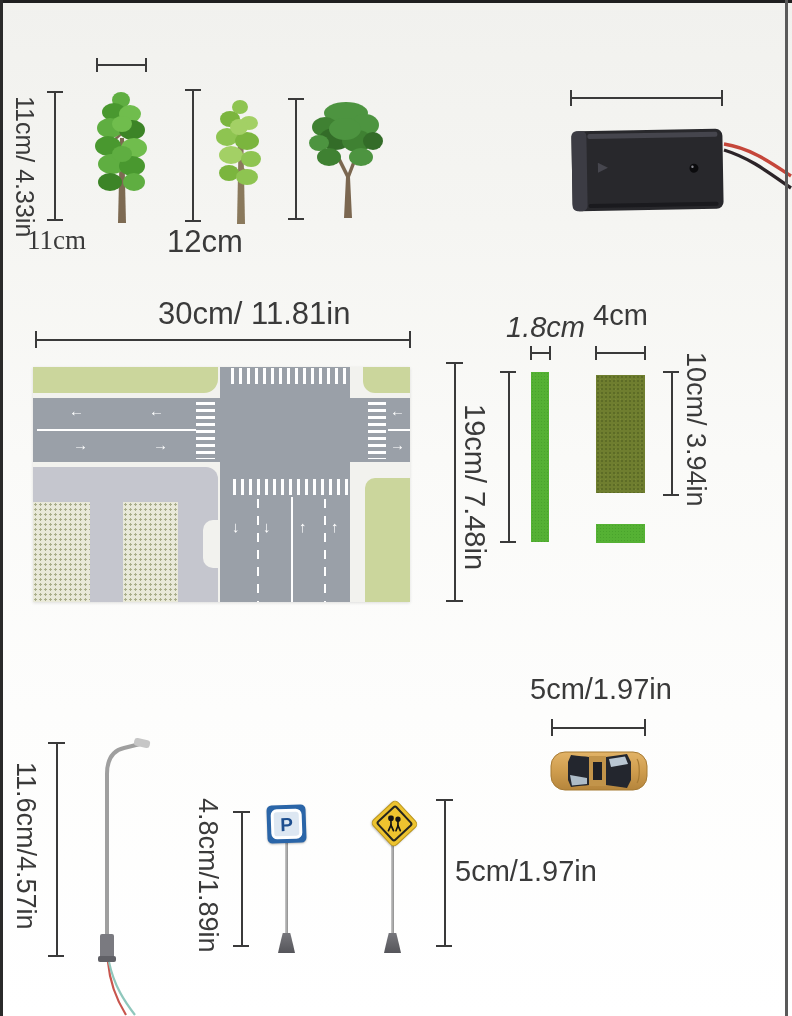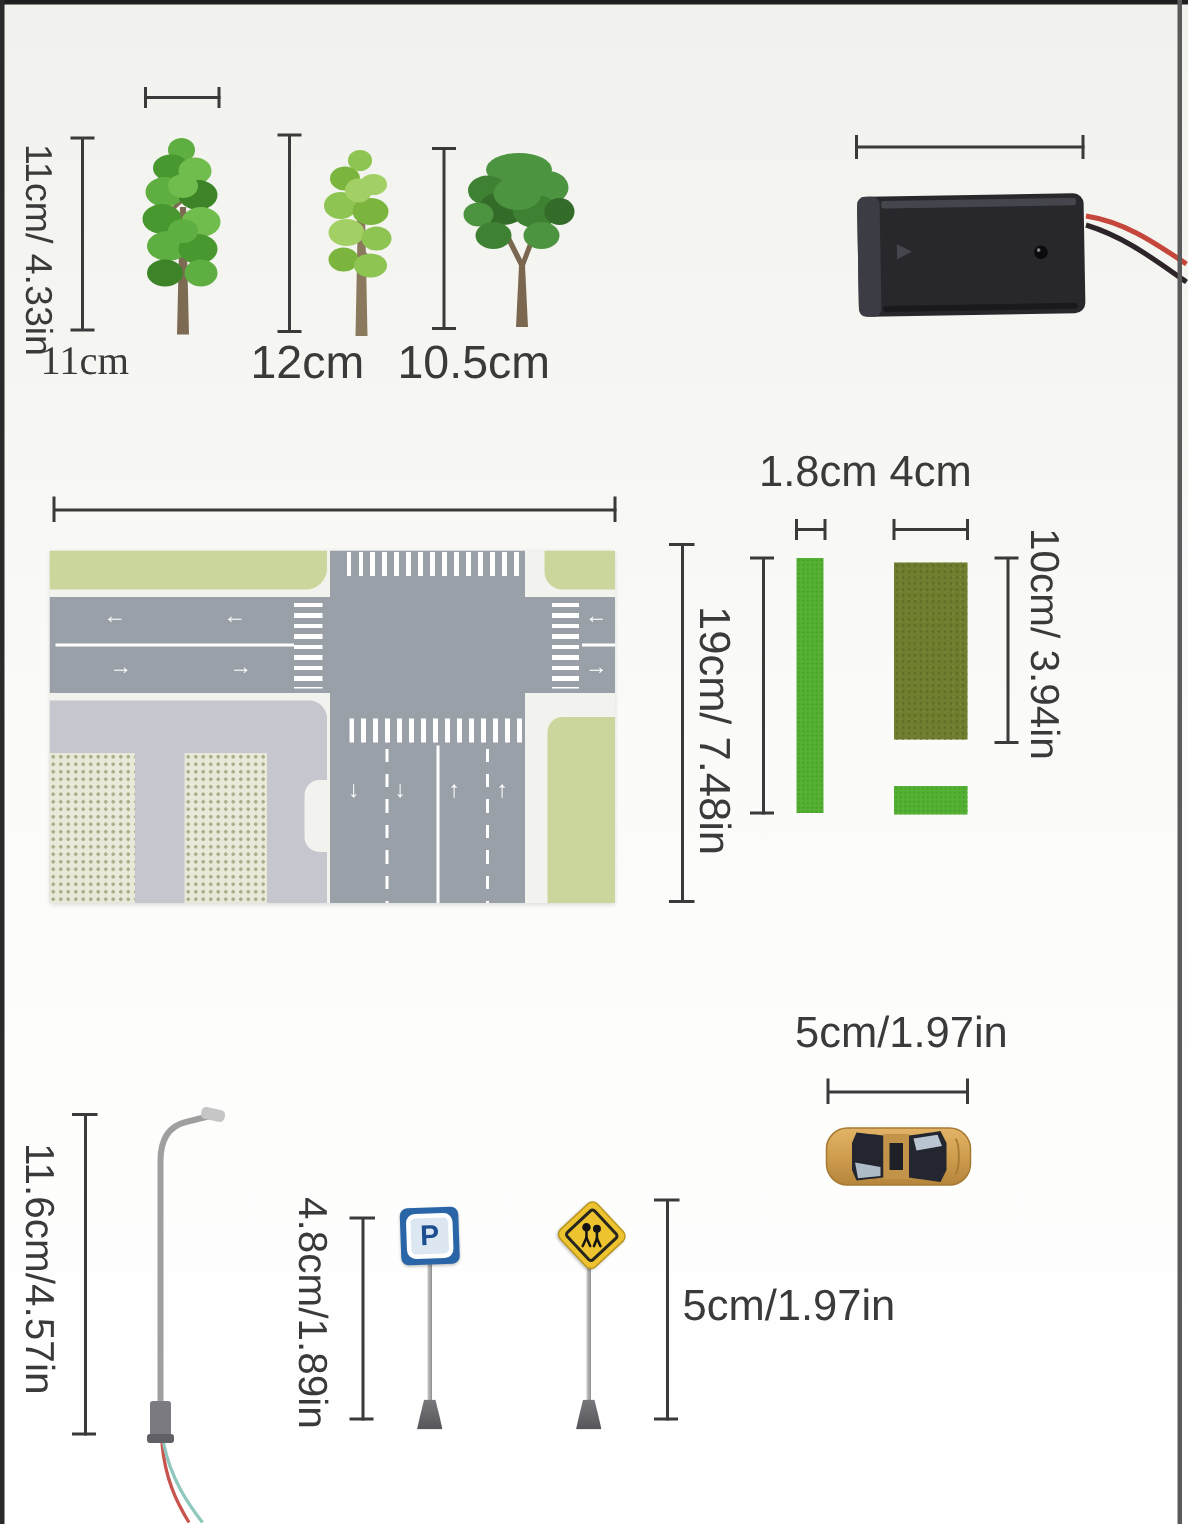--- a/index.html
+++ b/index.html
@@ -109,40 +109,40 @@
       <ellipse cx="52" cy="44" rx="15" ry="11" fill="#3f8132"></ellipse>
     <ellipse cx="14" cy="46" rx="10" ry="8" fill="#4d9440"></ellipse>
       <ellipse cx="68" cy="44" rx="10" ry="9" fill="#336c28"></ellipse>
     <ellipse cx="24" cy="60" rx="12" ry="9" fill="#3f8132"></ellipse>
       <ellipse cx="56" cy="60" rx="12" ry="9" fill="#4d9440"></ellipse>
     <ellipse cx="40" cy="32" rx="16" ry="11" fill="#4d9440"></ellipse>
   </svg>
 
   <div class="lbl" style="left:27px;top:226px;font-size:27px;font-family:Liberation Serif, serif;">11cm</div>
   <div class="lbl" style="left:167px;top:226px;font-size:31px;">12cm</div>
-  <div class="lbl" style="left:265px;top:226px;font-size:31px;">10.5cm</div>
 
   <div class="hline" style="left:571px;top:97px;width:152px;"></div>
   <div class="tickv" style="left:570px;top:90px;height:16px;"></div>
   <div class="tickv" style="left:721px;top:90px;height:16px;"></div>
 
   <svg style="left:568px;top:124px;" width="224" height="96" viewBox="0 0 224 96">
     <path d="M156 20 C 182 24 202 38 223 52" stroke="#c5463a" stroke-width="3.4" fill="none"></path>
     <path d="M156 26 C 182 34 200 48 223 64" stroke="#2c2428" stroke-width="3.4" fill="none"></path>
     <g transform="rotate(-1 80 46)">
       <rect x="4" y="6" width="151" height="80" rx="7" fill="#28282c"></rect>
       <rect x="4" y="6" width="15" height="80" rx="5" fill="#3c3c44"></rect>
       <rect x="20" y="9" width="130" height="5" rx="2" fill="#45454d"></rect>
       <rect x="20" y="79" width="130" height="4" rx="2" fill="#1a1a1e"></rect>
       <path d="M30 38 L40 43 L30 48 Z" fill="#46464e"></path>
       <circle cx="126" cy="45" r="4.5" fill="#0b0b0d"></circle>
       <circle cx="124.5" cy="43.5" r="1.2" fill="#8a8a92"></circle>
     </g>
   </svg>
 
+  <div class="lbl" style="left:158px;top:298px;font-size:31px;">30cm/ 11.81in</div>
   <div class="hline" style="left:36px;top:339px;width:375px;"></div>
   <div class="tickv" style="left:35px;top:331px;height:17px;"></div>
   <div class="tickv" style="left:409px;top:331px;height:17px;"></div>
 
   <div class="mat">
     <div class="lawn" style="left:0;top:0;width:185px;height:26px;border-radius:0 0 14px 0;"></div>
     <div class="lawn" style="left:330px;top:0;width:47px;height:26px;border-radius:0 0 0 12px;"></div>
     <div class="roadh"></div>
     <div class="roadv"></div>
 
@@ -174,21 +174,21 @@
     <div class="pspot" style="left:90px;top:135px;width:55px;height:100px;"></div>
     <div class="pentrance"></div>
     <div class="lawn" style="left:332px;top:111px;width:45px;height:124px;border-radius:10px 0 0 0;"></div>
   </div>
 
   <div class="vline" style="left:454px;top:363px;height:239px;"></div>
   <div class="tickh" style="left:446px;top:362px;width:17px;"></div>
   <div class="tickh" style="left:446px;top:600px;width:17px;"></div>
   <div class="vlbl" style="left:460px;top:404px;height:170px;font-size:29px;">19cm/ 7.48in</div>
 
-  <div class="lbl" style="left:506px;top:300px;font-size:29px;">1.8cm</div>
+  <div class="lbl" style="left:506px;top:312px;font-size:29px;font-style:italic;">1.8cm</div>
   <div class="lbl" style="left:593px;top:300px;font-size:29px;">4cm</div>
   <div class="hline" style="left:531px;top:352px;width:19px;"></div>
   <div class="tickv" style="left:530px;top:346px;"></div>
   <div class="tickv" style="left:549px;top:346px;"></div>
   <div class="hline" style="left:596px;top:352px;width:49px;"></div>
   <div class="tickv" style="left:595px;top:346px;"></div>
   <div class="tickv" style="left:644px;top:346px;"></div>
 
   <div class="vline" style="left:508px;top:372px;height:171px;"></div>
   <div class="tickh" style="left:500px;top:371px;"></div>

